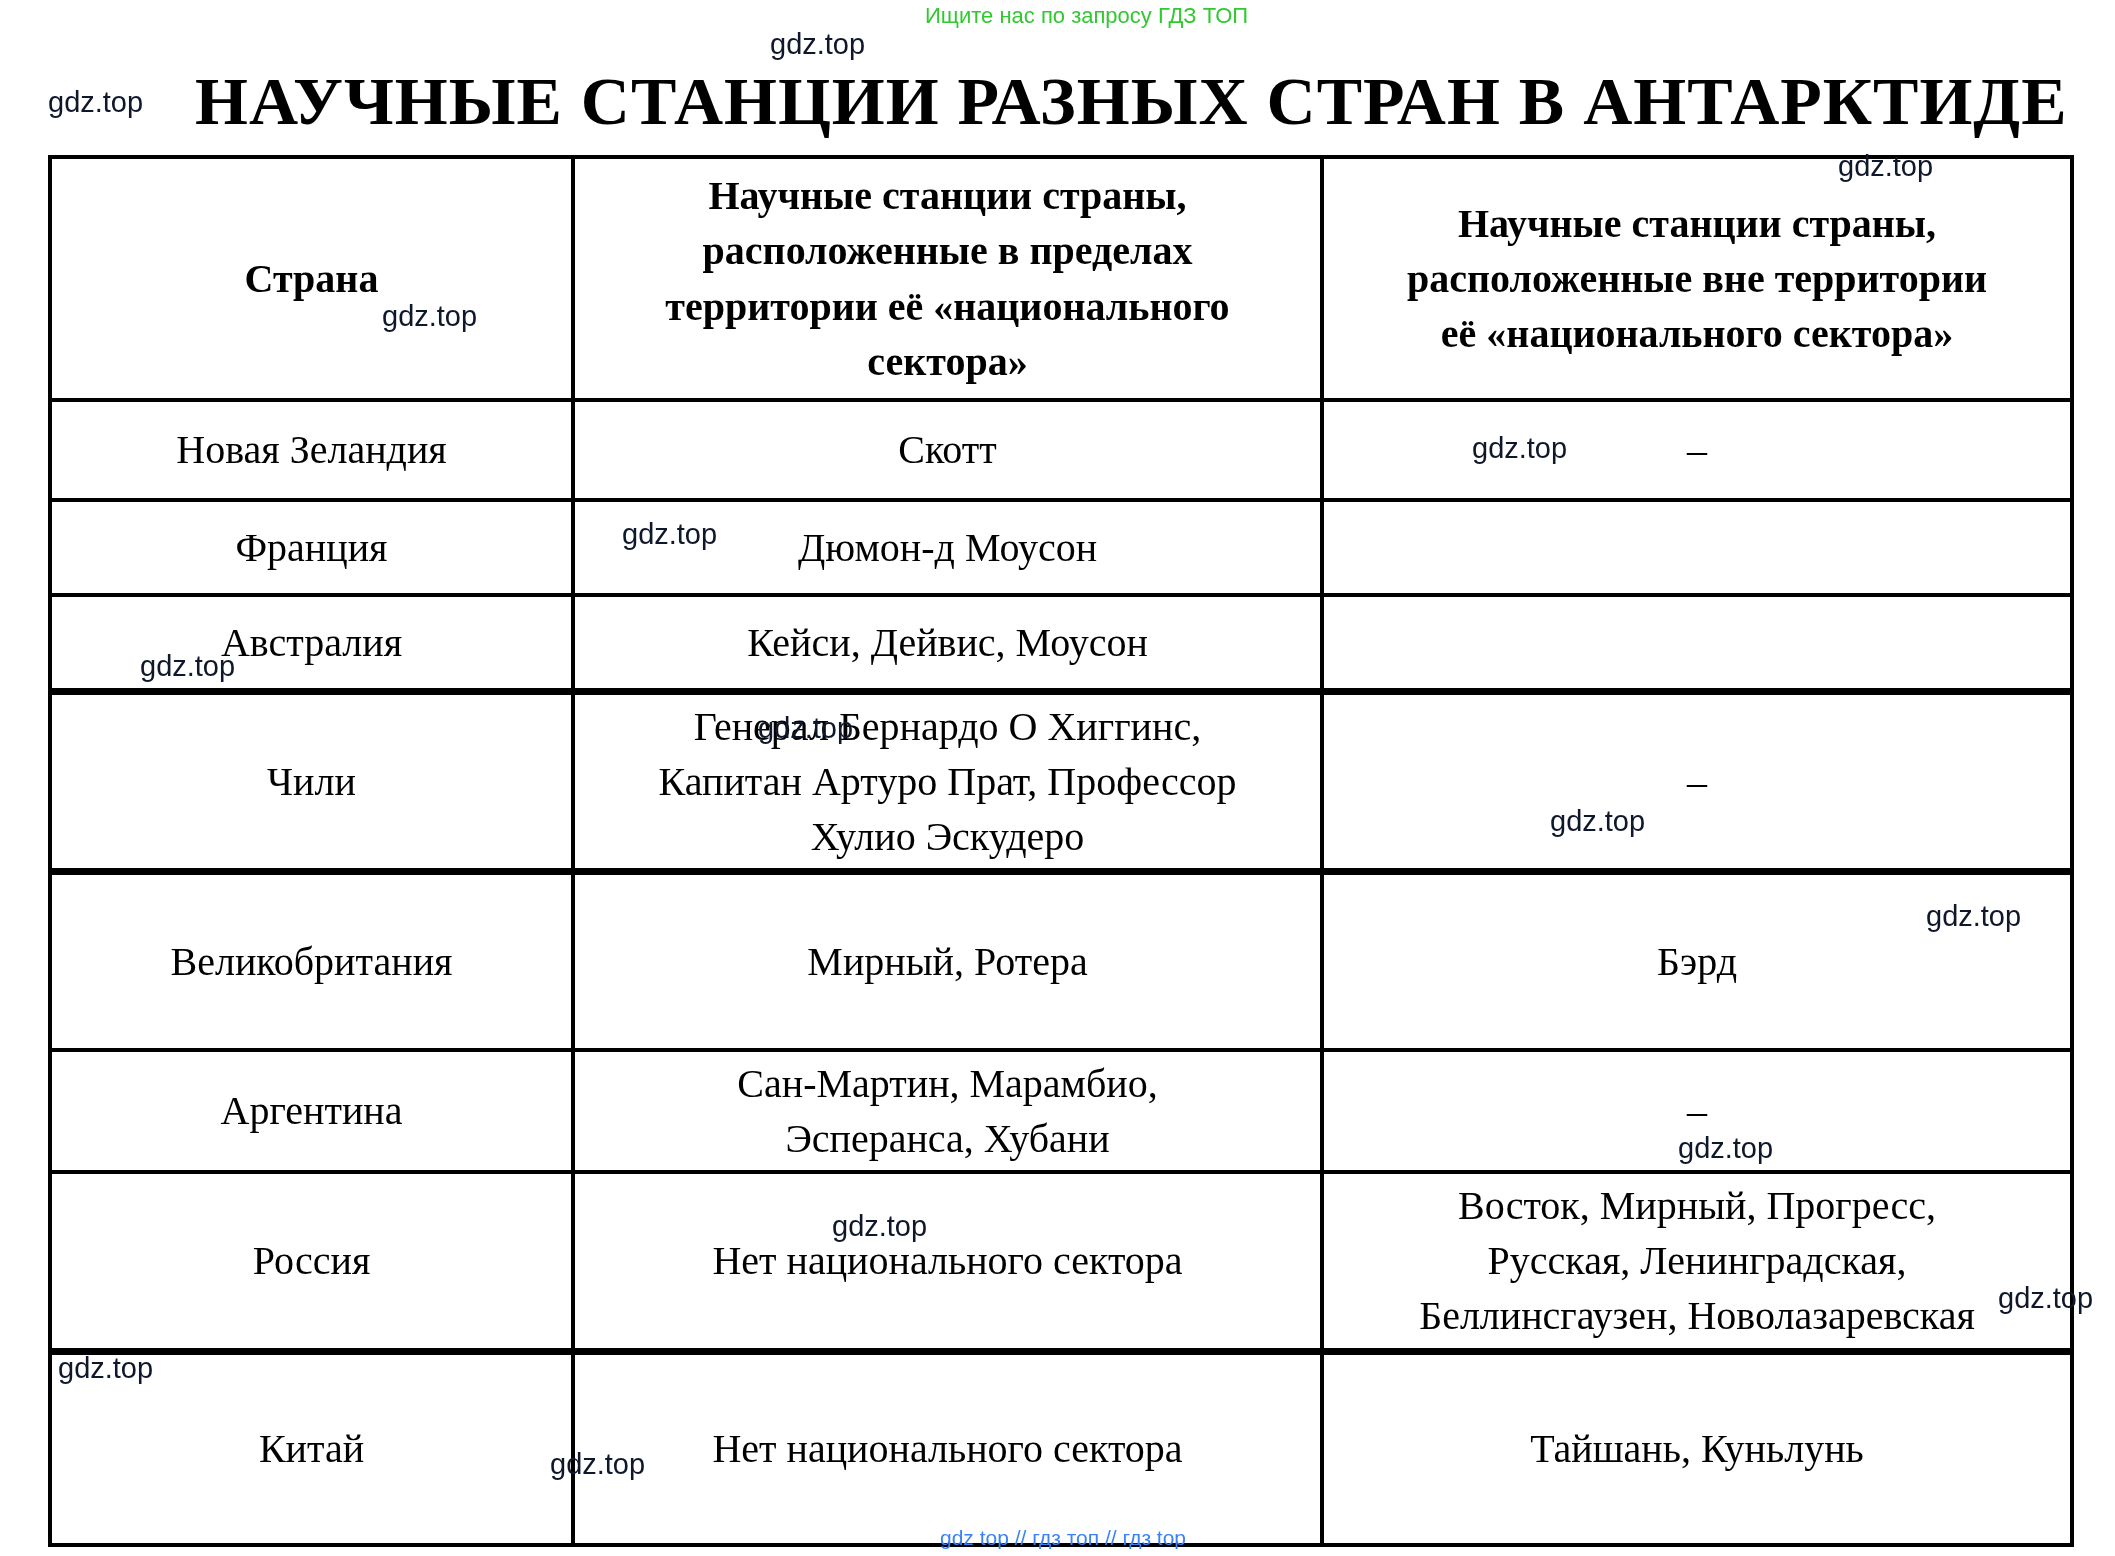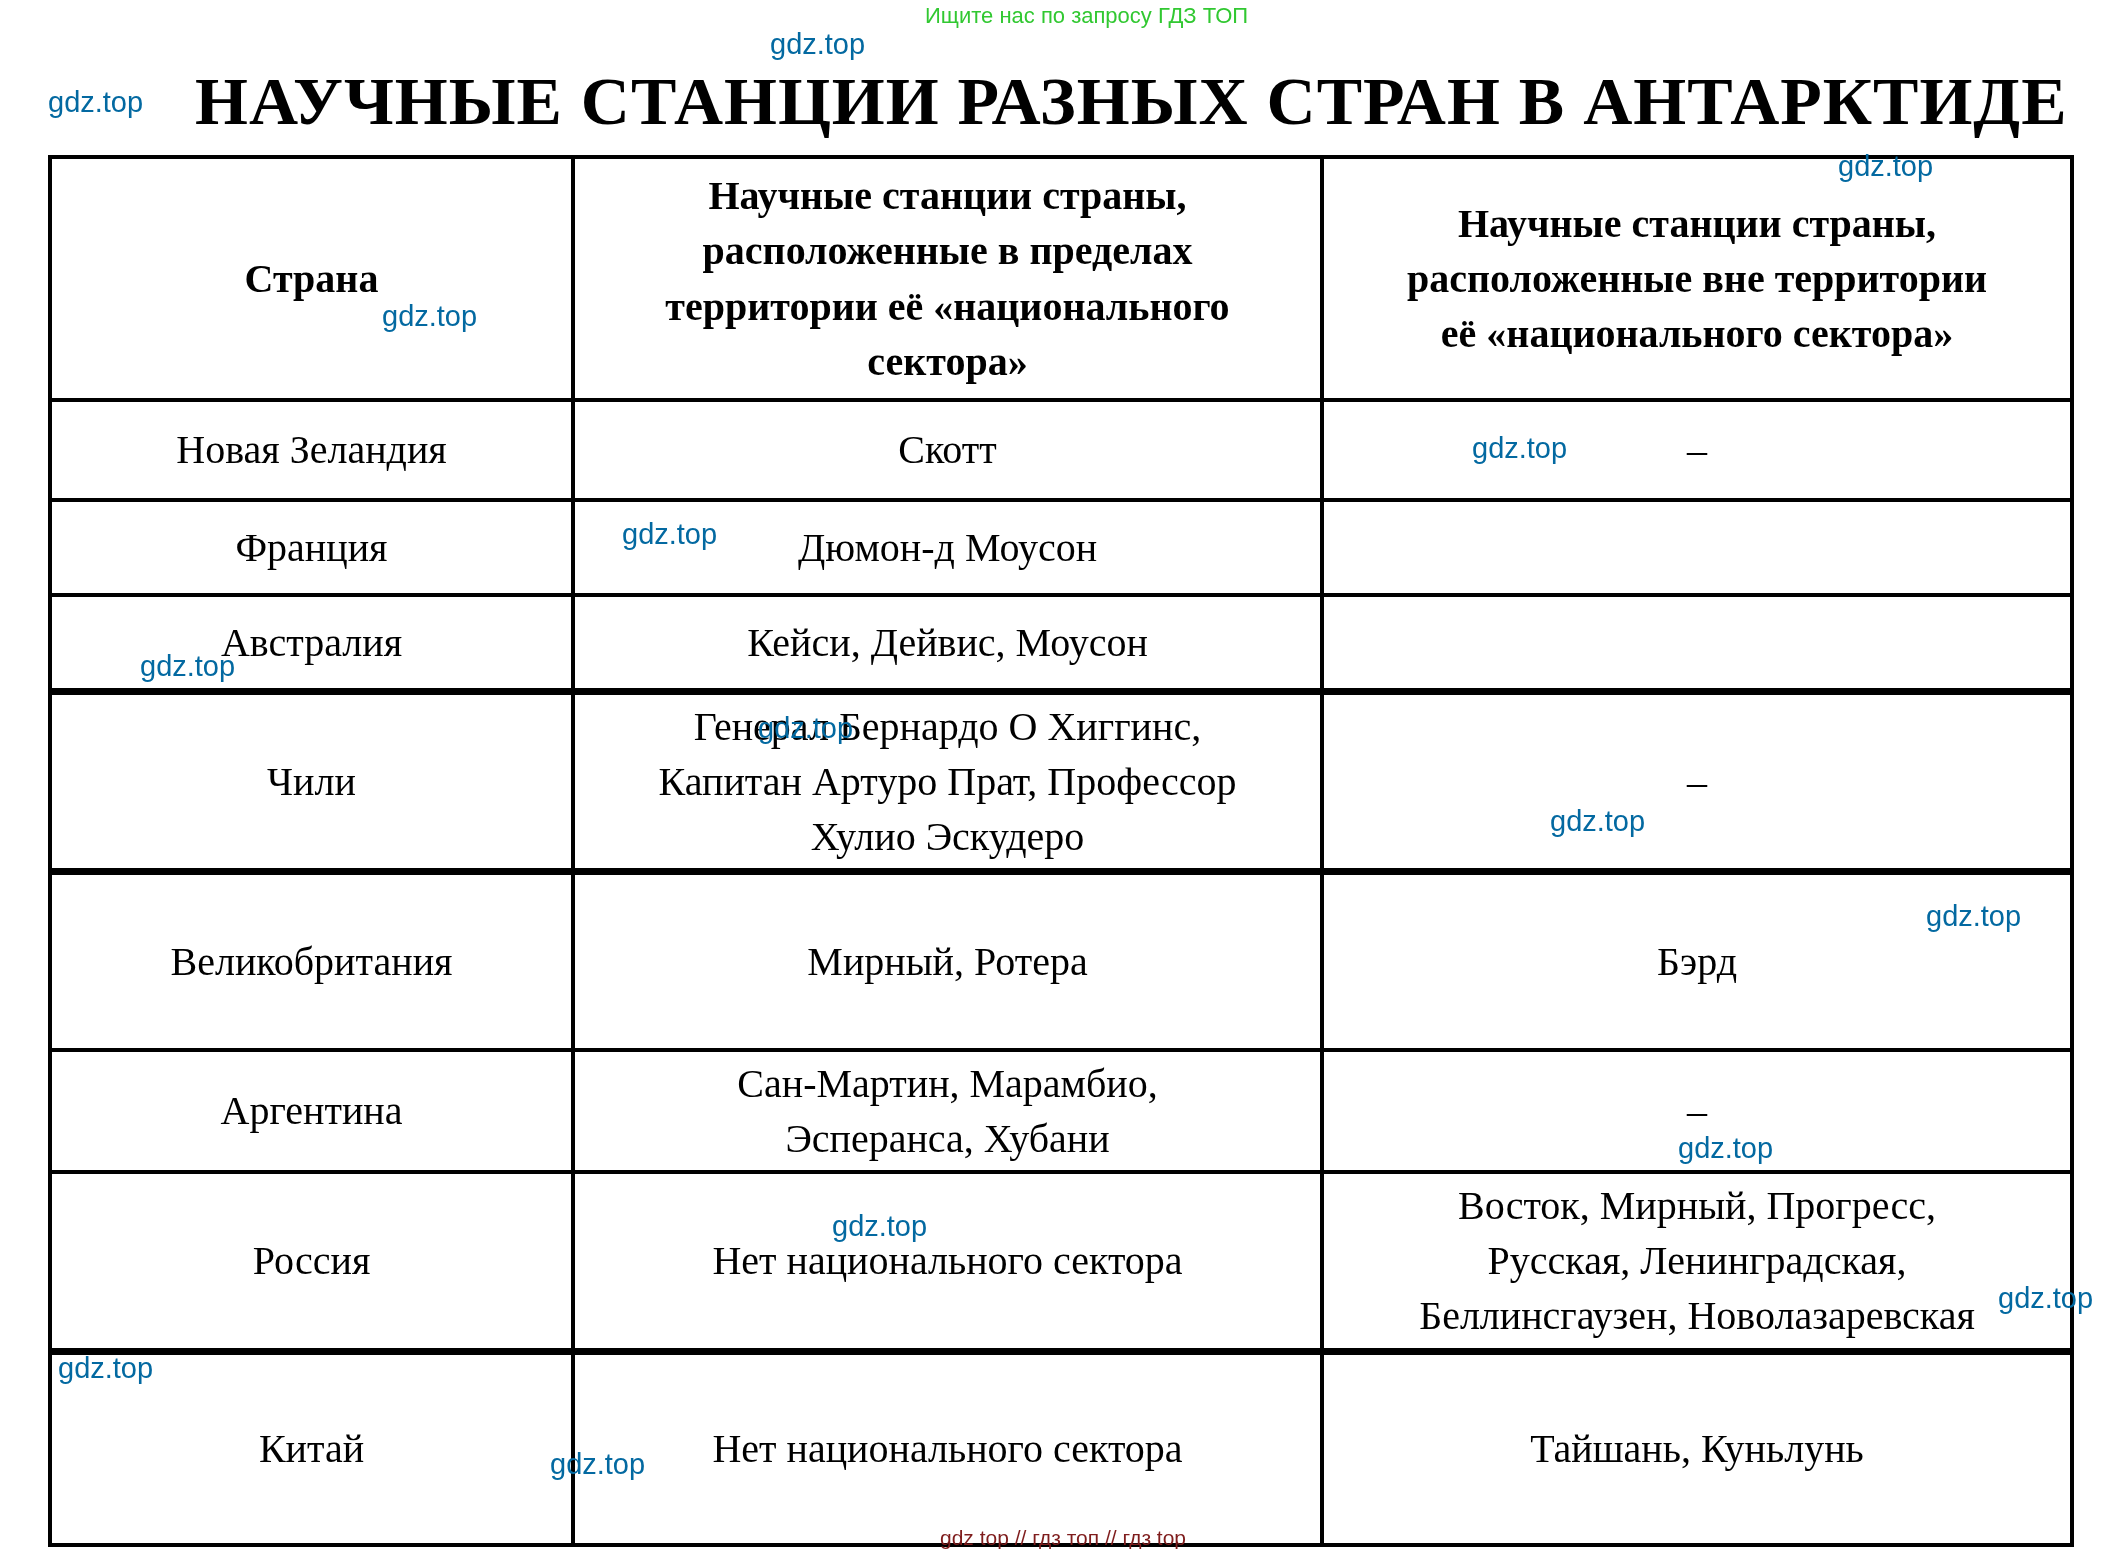--- a/index.html
+++ b/index.html
@@ -60,31 +60,31 @@
   tbody tr:nth-child(5) { height: 178px; }
   tbody tr:nth-child(6) { height: 99px;  }
   tbody tr:nth-child(7) { height: 144px; }
   tbody tr:nth-child(8) { height: 194px; }
   tbody tr:nth-child(9) { height: 91px; font-weight: bold;  }
   tbody tr.thick-top th, tbody tr.thick-top td { border-top-width: 7px; }
   .wm {
     position: absolute;
     font-family: "Liberation Sans", sans-serif;
     font-size: 29px;
-    color: #0369a1;
+    color: #0f172a;
     white-space: nowrap;
     pointer-events: none;
   }
   .footer {
     position: absolute;
     left: 940px; top: 1526px;
     width: 400px;
     font-family: "Liberation Sans", sans-serif;
     font-size: 21px;
-    color: #7f1d1d;
+    color: #3b82f6;
     white-space: nowrap;
   }
 </style>
 </head>
 <body>
 
 <div class="page">
 
   <div class="promo-top">Ищите нас по запросу ГДЗ ТОП</div>
 

